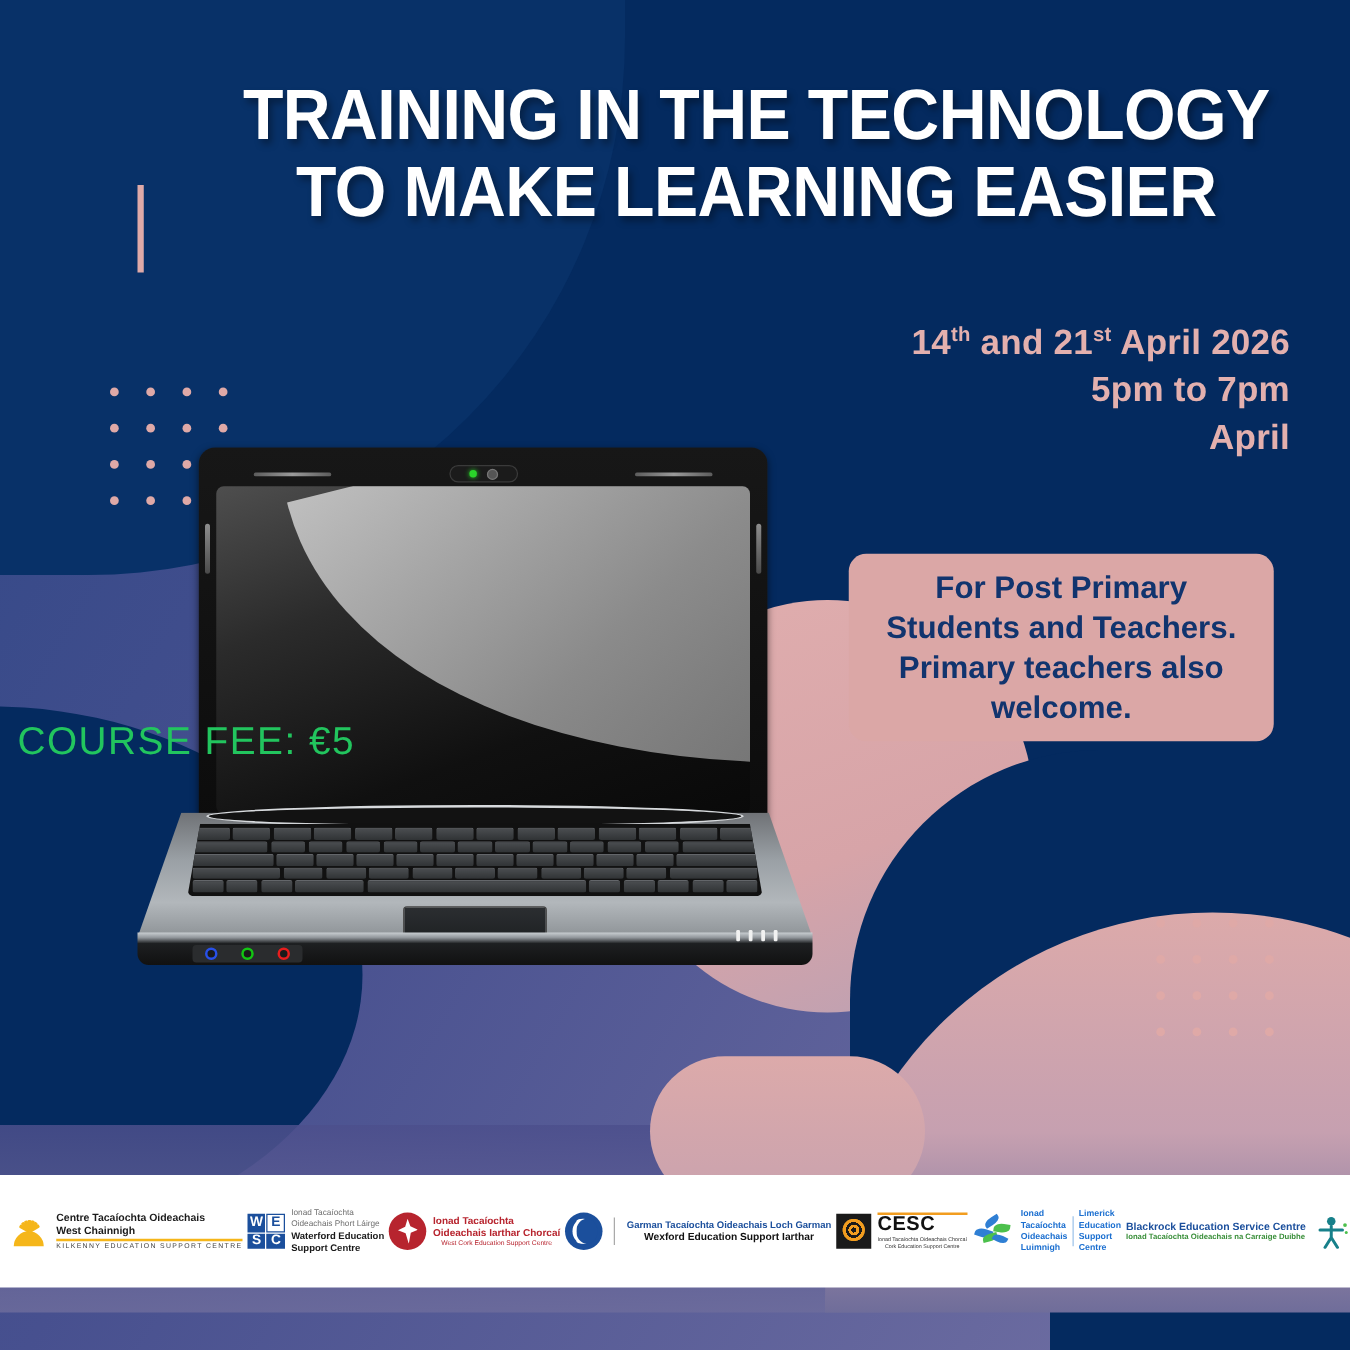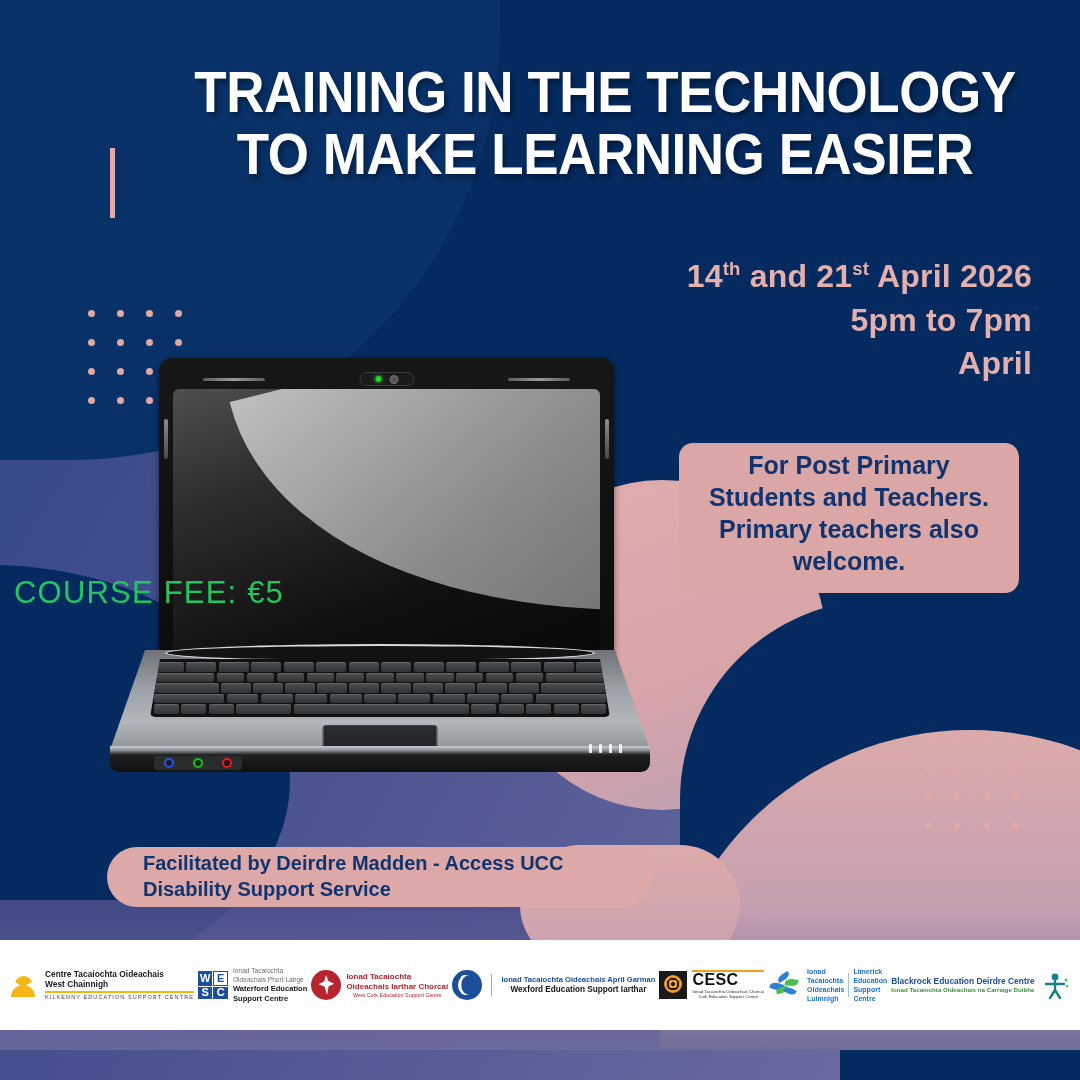--- a/index.html
+++ b/index.html
@@ -91,33 +91,33 @@
     transform-origin:center;
   }
   .headline .l2{ display:block; }
 
   
   .datetime{
     position:absolute; right:48px; top:255px;
     text-align:right;
     color:#e3b0ae;
     font-weight:bold;
-    font-size:32px;
+    font-size:28px;
     line-height:1.36;
     letter-spacing:.2px;
   }
   .datetime sup{ font-size:.58em; vertical-align:super; }
 
   
   .audience-card{
     position:absolute; left:679px; top:443px;
     width:340px; height:150px;
     background:#dba7a6;
     border-radius:14px;
-    display:flex; align-items:flex-end; justify-content:center;
+    display:flex; align-items:center; justify-content:center;
     padding:16px 14px;
     text-align:center;
     color:#11346e;
     font-weight:bold;
     font-size:25px;
     line-height:1.28;
   }
 
   
   .course-fee{
@@ -495,26 +495,20 @@
       </div>
       <div class="leds">
         <i></i>
           <i></i>
           <i></i>
           <i></i>
       </div>
     </div>
   </div>
 
-  <div class="facilitator">
-    <div>
-      <div>Facilitated by Deirdre Madden - Access UCC</div>
-      <div>Disability Support Service</div>
-    </div>
-  </div>
 
   <div class="logobar">
 
     <div class="logo">
       <div class="kk-sun">
         <span class="ray" style="transform:rotate(-60deg)"></span>
         <span class="ray" style="transform:rotate(-40deg)"></span>
         <span class="ray" style="transform:rotate(-20deg)"></span>
         <span class="ray" style="transform:rotate(0deg)"></span>
         <span class="ray" style="transform:rotate(20deg)"></span>
@@ -551,21 +545,21 @@
         <div class="wc-l1">Ionad Tacaíochta</div>
         <div class="wc-l1">Oideachais Iarthar Chorcaí</div>
         <div class="wc-l2">West Cork Education Support Centre</div>
       </div>
     </div>
 
     <div class="logo">
       <div class="wx-mark"></div>
       <div class="wx-div"></div>
       <div class="logo-txt">
-        <div class="wx-l1">Ionad Tacaíochta Oideachais April Garman</div>
+        <div class="wx-l1">Garman Tacaíochta Oideachais Loch Garman</div>
         <div class="wx-l2">Wexford Education Support Iarthar</div>
       </div>
     </div>
 
     <div class="logo">
       <div class="cesc-mark"></div>
       <div class="logo-txt">
         <div class="cesc-rule"></div>
         <div class="cesc-l1">CESC</div>
         <div class="cesc-l2">Ionad Tacaíochta Oideachais Chorcaí</div>
@@ -593,21 +587,21 @@
           <div>Limerick</div>
           <div>Education</div>
           <div>Support</div>
           <div>Centre</div>
         </div>
       </div>
     </div>
 
     <div class="logo">
       <div class="logo-txt">
-        <div class="br-l1">Blackrock Education Deirdre Centre</div>
+        <div class="br-l1">Blackrock Education Service Centre</div>
         <div class="br-l2">Ionad Tacaíochta Oideachais na Carraige Duibhe</div>
       </div>
       <div class="br-mark">
         <svg viewBox="0 0 30 28" width="30" height="28" aria-hidden="true">
           <circle cx="15" cy="6" r="3.4" fill="#17808a"></circle>
           <path d="M15 10 L15 19 M15 19 L10 27 M15 19 L20 27 M6 13 L24 13" stroke="#17808a" stroke-width="2.4" stroke-linecap="round" fill="none"></path>
           <circle cx="26" cy="9" r="1.5" fill="#4cc04c"></circle>
           <circle cx="27" cy="15" r="1.2" fill="#4cc04c"></circle>
         </svg>
       </div>

